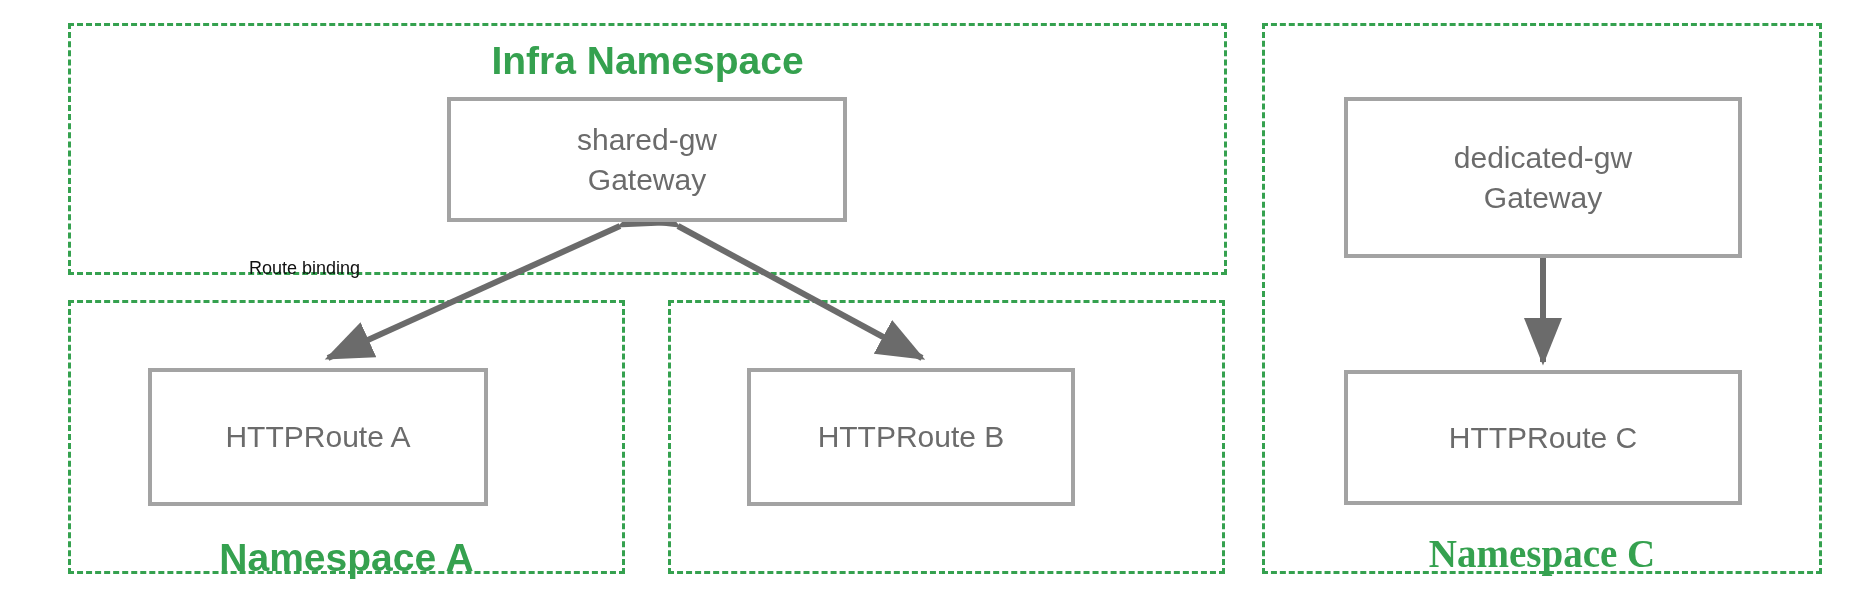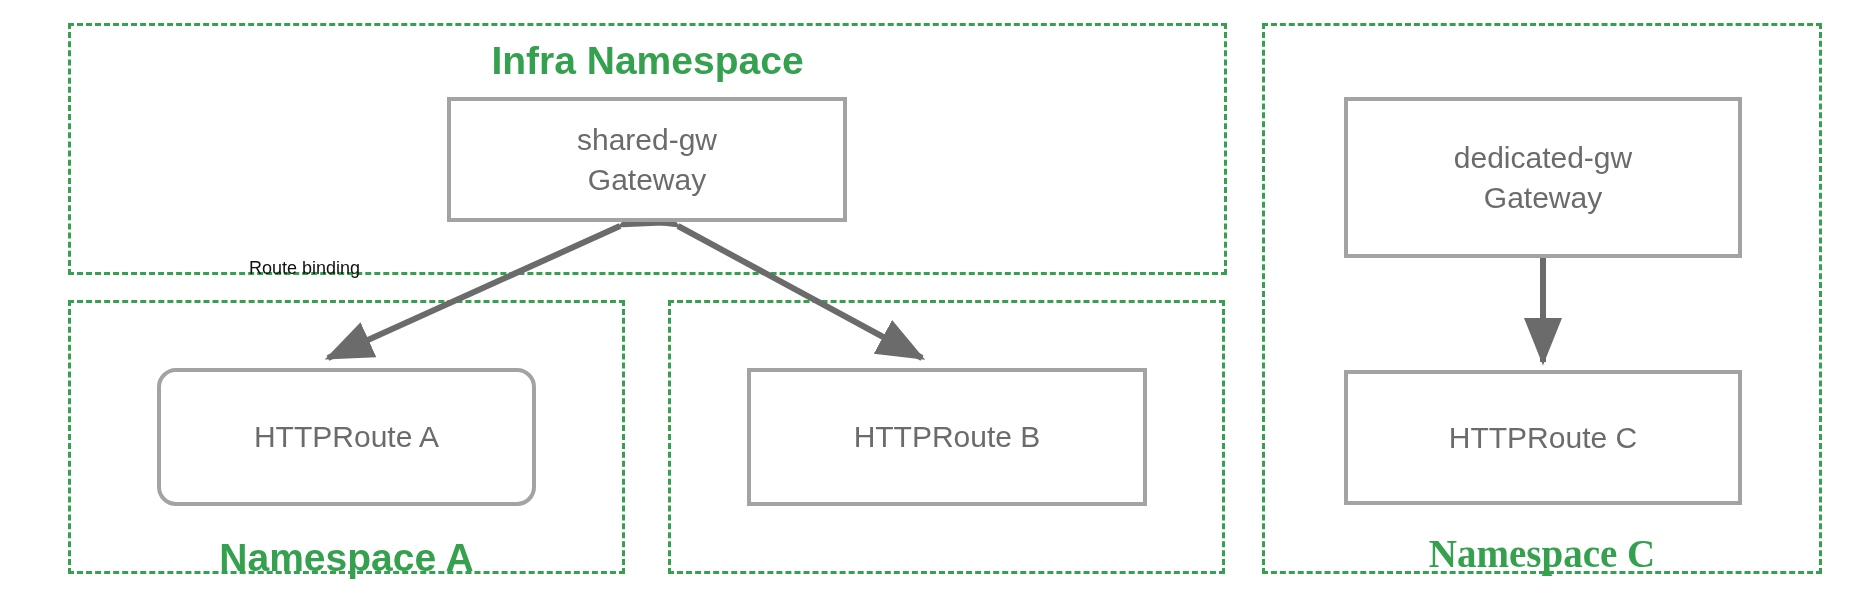--- a/index.html
+++ b/index.html
@@ -108,25 +108,25 @@
   <div class="res-box" style="left:447px; top:97px; width:400px; height:125px;">
     <span class="res-label">shared-gw
 Gateway</span>
   </div>
 
   <div class="res-box" style="left:1344px; top:97px; width:398px; height:161px;">
     <span class="res-label">dedicated-gw
 Gateway</span>
   </div>
 
-  <div class="res-box" style="left:157px; top:368px; width:379px; height:138px;border-radius:19px;">
+  <div class="res-box" style="left:148px; top:368px; width:340px; height:138px;">
     <span class="res-label">HTTPRoute A</span>
   </div>
 
-  <div class="res-box" style="left:747px; top:368px; width:400px; height:138px;">
+  <div class="res-box" style="left:747px; top:368px; width:328px; height:138px;">
     <span class="res-label">HTTPRoute B</span>
   </div>
 
   <div class="res-box" style="left:1344px; top:370px; width:398px; height:135px;">
     <span class="res-label">HTTPRoute C</span>
   </div>
 
   <div class="edge-label" style="left:249px; top:259px;">Route binding</div>
 
 </div>

